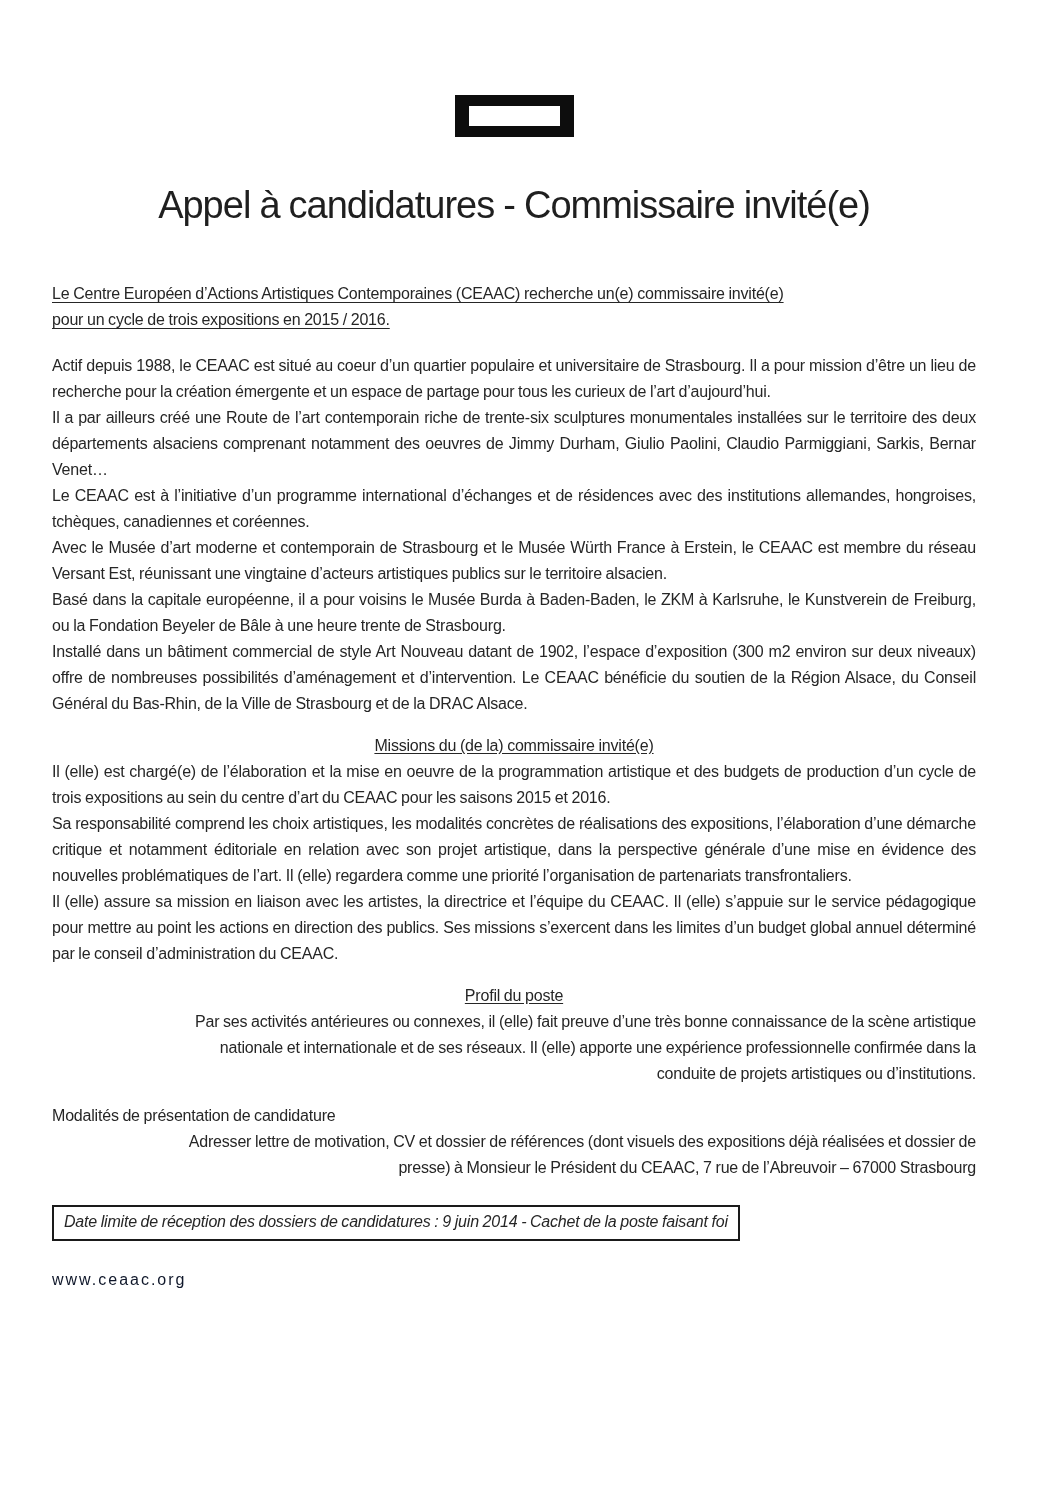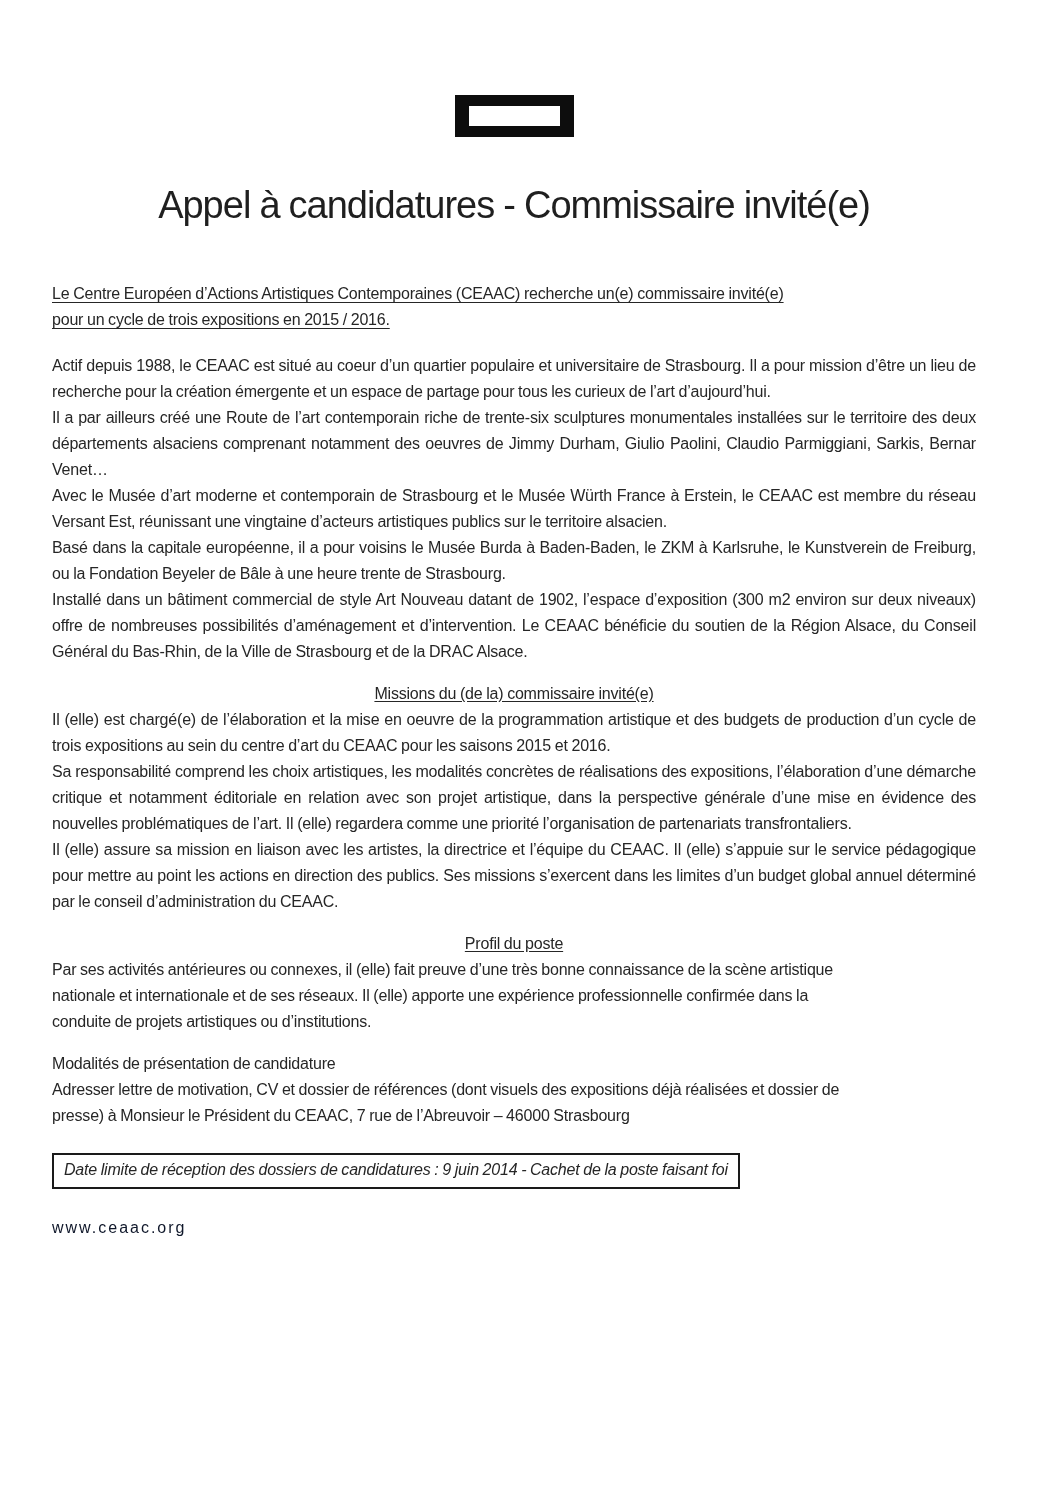--- a/index.html
+++ b/index.html
@@ -43,21 +43,21 @@
   }
   .intro {
     margin: 54px 0 0;
     white-space: pre-line;
     text-decoration: underline;
     text-underline-offset: 3px;
   }
   .block { margin: 20px 0 0; }
   .section { margin: 16px 0 0; }
   .para { margin: 0; text-align: justify; }
-  .para.preline { white-space: pre-line; text-align: left; }
+  .para.preline { white-space: pre-line; text-align: right; }
   .heading { margin: 0; font-size: 16px; font-weight: normal; }
   .u { text-decoration: underline; text-underline-offset: 2px; text-align: center; }
   .deadline-wrap { margin: 24px 0 0; text-align: left; font-style: italic; }
   .deadline {
     display: inline-block;
     border: 2px solid #1a1a1a;
     padding: 2px 10px 4px;
   }
   .footer {
     margin: 26px 0 0;
@@ -75,20 +75,21 @@
   <div class="logo"></div>
 
   <h1 class="title">Appel à candidatures - Commissaire invité(e)</h1>
 
   <p class="intro">Le Centre Européen d’Actions Artistiques Contemporaines (CEAAC) recherche un(e) commissaire invité(e)
 pour un cycle de trois expositions en 2015 / 2016.</p>
 
   <div class="block">
     <p class="para">Actif depuis 1988, le CEAAC est situé au coeur d’un quartier populaire et universitaire de Strasbourg. Il a pour mission d’être un lieu de recherche pour la création émergente et un espace de partage pour tous les curieux de l’art d’aujourd’hui.</p>
     <p class="para">Il a par ailleurs créé une Route de l’art contemporain riche de trente-six sculptures monumentales installées sur le territoire des deux départements alsaciens comprenant notamment des oeuvres de Jimmy Durham, Giulio Paolini, Claudio Parmiggiani, Sarkis, Bernar Venet…</p>
+    <p class="para">Le CEAAC est à l’initiative d’un programme international d’échanges et de résidences avec des institutions allemandes, hongroises, tchèques, canadiennes et coréennes.</p>
     <p class="para">Avec le Musée d’art moderne et contemporain de Strasbourg et le Musée Würth France à Erstein, le CEAAC est membre du réseau Versant Est, réunissant une vingtaine d’acteurs artistiques publics sur le territoire alsacien.</p>
     <p class="para">Basé dans la capitale européenne, il a pour voisins le Musée Burda à Baden-Baden, le ZKM à Karlsruhe, le Kunstverein de Freiburg, ou la Fondation Beyeler de Bâle à une heure trente de Strasbourg.</p>
     <p class="para">Installé dans un bâtiment commercial de style Art Nouveau datant de 1902, l’espace d’exposition (300 m2 environ sur deux niveaux) offre de nombreuses possibilités d’aménagement et d’intervention. Le CEAAC bénéficie du soutien de la Région Alsace, du Conseil Général du Bas-Rhin, de la Ville de Strasbourg et de la DRAC Alsace.</p>
   </div>
 
   <div class="section">
     <p class="heading u">Missions du (de la) commissaire invité(e)</p>
     <p class="para">Il (elle) est chargé(e) de l’élaboration et la mise en oeuvre de la programmation artistique et des budgets de production d’un cycle de trois expositions au sein du centre d’art du CEAAC pour les saisons 2015 et 2016.</p>
     <p class="para">Sa responsabilité comprend les choix artistiques, les modalités concrètes de réalisations des expositions, l’élaboration d’une démarche critique et notamment éditoriale en relation avec son projet artistique, dans la perspective générale d’une mise en évidence des nouvelles problématiques de l’art. Il (elle) regardera comme une priorité l’organisation de partenariats transfrontaliers.</p>
     <p class="para">Il (elle) assure sa mission en liaison avec les artistes, la directrice et l’équipe du CEAAC. Il (elle) s’appuie sur le service pédagogique pour mettre au point les actions en direction des publics. Ses missions s’exercent dans les limites d’un budget global annuel déterminé par le conseil d’administration du CEAAC.</p>
@@ -98,21 +99,21 @@
     <p class="heading u">Profil du poste</p>
     <p class="para preline">Par ses activités antérieures ou connexes, il (elle) fait preuve d’une très bonne connaissance de la scène artistique
 nationale et internationale et de ses réseaux. Il (elle) apporte une expérience professionnelle confirmée dans la
 conduite de projets artistiques ou d’institutions.</p>
   </div>
 
 
   <div class="section">
     <p class="heading">Modalités de présentation de candidature</p>
     <p class="para preline">Adresser lettre de motivation, CV et dossier de références (dont visuels des expositions déjà réalisées et dossier de
-presse) à Monsieur le Président du CEAAC, 7 rue de l’Abreuvoir – 46000 Strasbourg</p>
+presse) à Monsieur le Président du CEAAC, 7 rue de l’Abreuvoir – 67000 Strasbourg</p>
   </div>
 
   <div class="deadline-wrap">
     <span class="deadline">Date limite de réception des dossiers de candidatures : 9 juin 2014 - Cachet de la poste faisant foi</span>
   </div>
 
   <div class="footer">www.ceaac.org</div>
 
 </div>
 

